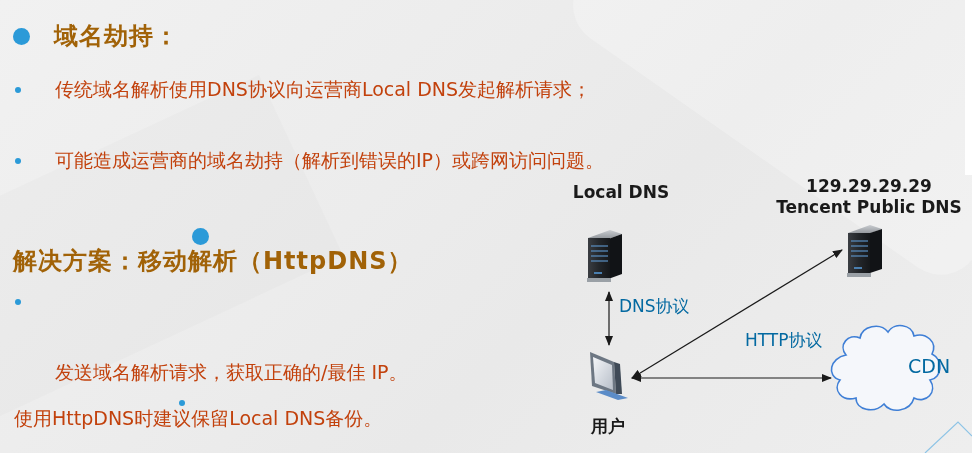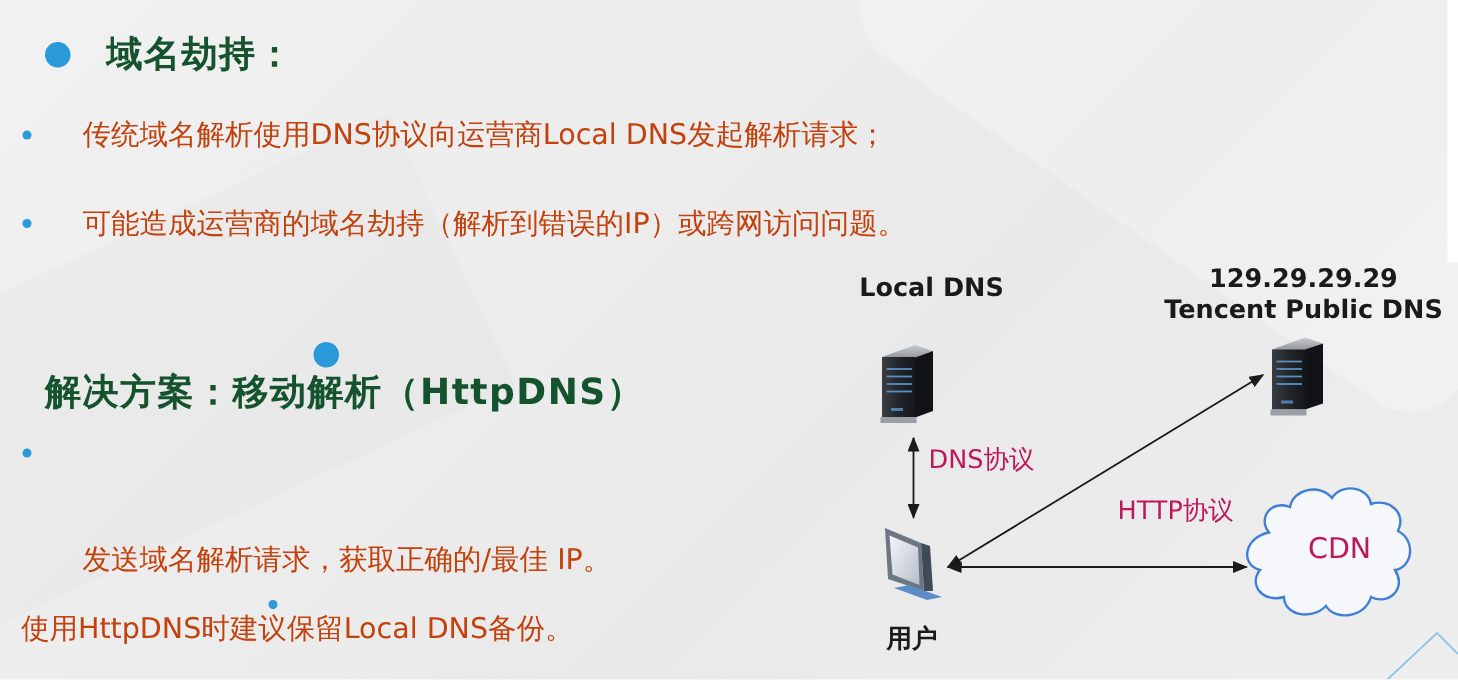--- a/index.html
+++ b/index.html
@@ -15,50 +15,50 @@
     background: rgba(255,255,255,0.25); transform: rotate(35deg); border-radius:40px;
   }
   .bg-shape2 {
     position:absolute; left:-80px; top:150px; width:400px; height:200px;
     background: rgba(0,0,0,0.015); transform: rotate(-25deg);
   }
   .topright-white {
     position:absolute; left:965px; top:0; width:7px; height:175px; background:#ffffff;
   }
   .heading {
-    position:absolute; left:30px; display:flex; align-items:center;
-    font-weight:bold; font-size:24px; color:#14532d; letter-spacing:1px;
+    position:absolute; left:13px; display:flex; align-items:center;
+    font-weight:bold; font-size:24px; color:#a16207; letter-spacing:1px;
   }
   .big-dot { width:17px; height:17px; border-radius:50%; background:#2b9ad8; margin-right:24px; flex:none; }
   .line {
     position:absolute; left:14px; display:flex; align-items:center;
     font-size:19px; color:#c2410c;
   }
   .small-dot { width:6px; height:6px; border-radius:50%; background:#2b9ad8; margin-left:1px; margin-right:34px; flex:none; }
   .line.indent { left:55px;margin-top:11px; }
   .label { position:absolute; font-weight:bold; font-size:17px; color:#1a1a1a; text-align:center; line-height:20px; }
-  .proto { position:absolute; font-size:17px; color:#be185d; }
+  .proto { position:absolute; font-size:17px; color:#0369a1; }
   svg.diagram { position:absolute; left:0; top:0; }
 </style>
 </head>
 <body>
 
 <div class="bg-shape1"></div>
 <div class="bg-shape2"></div>
 <div class="topright-white"></div>
 
 <div class="heading" style="top:20px;">
   <span class="big-dot"></span>
   <span>域名劫持：</span>
 </div>
 <div class="line" style="top:77px;">
   <span class="small-dot"></span>
   <span>传统域名解析使用DNS协议向运营商Local DNS发起解析请求；</span>
 </div>
-<div class="line" style="top:136px;">
+<div class="line" style="top:148px;">
   <span class="small-dot"></span>
   <span>可能造成运营商的域名劫持（解析到错误的IP）或跨网访问问题。</span>
 </div>
 
 <div class="heading" style="top:228px;flex-direction:column;">
   <span class="big-dot"></span>
   <span>解决方案：移动解析（HttpDNS）</span>
 </div>
 <div class="line" style="top:299px;">
   <span class="small-dot"></span>
@@ -143,13 +143,13 @@
 
   <polyline points="925,453 958,422 972,436" fill="none" stroke="#8ec4e6" stroke-width="1.2"></polyline>
 </svg>
 
 <div class="label" style="left:566px; top:182px; width:110px;">Local DNS</div>
 <div class="label" style="left:766px; top:176px; width:206px;">129.29.29.29</div>
 <div class="label" style="left:760px; top:197px; width:218px;">Tencent Public DNS</div>
 <div class="label" style="left:586px; top:416px; width:44px;">用户</div>
 <div class="proto" style="left:619px; top:295px;">DNS协议</div>
 <div class="proto" style="left:745px; top:329px;">HTTP协议</div>
-<div class="proto" style="left:872px; top:355px; font-size:19px;">CDN</div>
+<div class="proto" style="left:908px; top:355px; font-size:19px;">CDN</div>
 
 </body></html>

